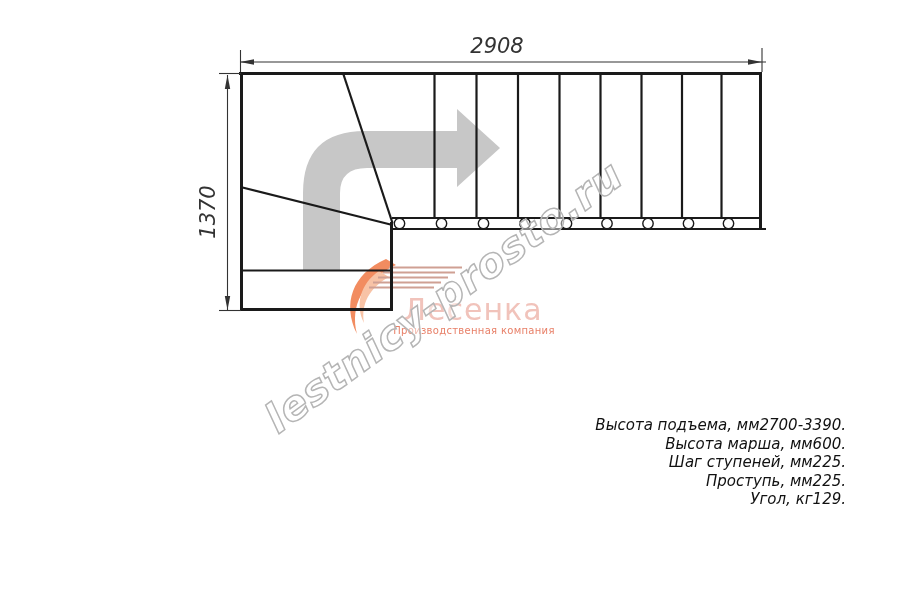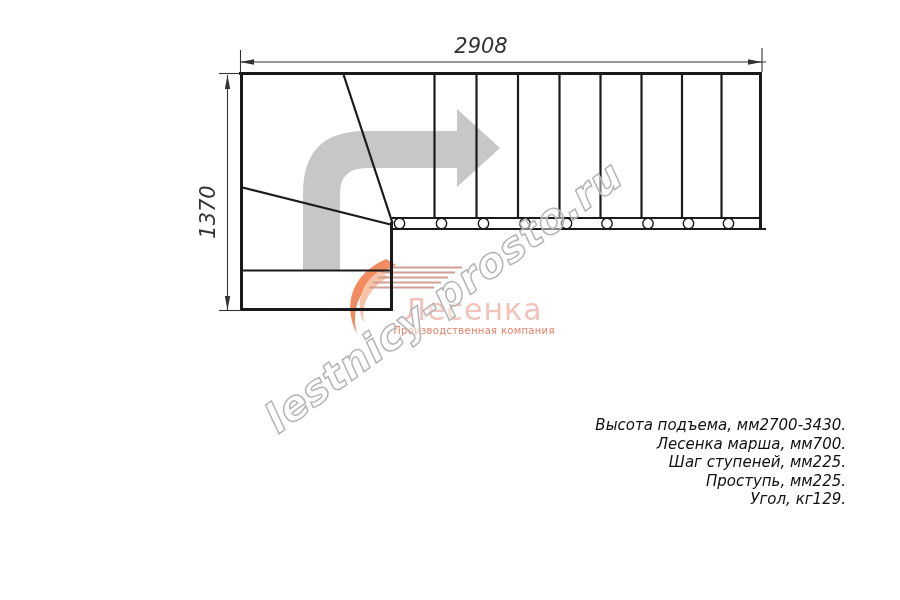--- a/index.html
+++ b/index.html
@@ -118,34 +118,34 @@
 
     <g>
       <line class="thin" x1="227.5" y1="75" x2="227.5" y2="310"></line>
       <line class="thin" x1="219" y1="73.5" x2="241" y2="73.5"></line>
       <line class="thin" x1="219" y1="310.5" x2="241" y2="310.5"></line>
       <polygon class="arrowhead" points="227.5,75 224.8,89 230.2,89"></polygon>
       <polygon class="arrowhead" points="227.5,310 224.8,296 230.2,296"></polygon>
     </g>
   </svg>
 
-  <div class="dim-text" style="left:481px;top:46px;">2908</div>
+  <div class="dim-text" style="left:497px;top:46px;">2908</div>
   <div class="dim-text vert" style="left:208px;top:212px;">1370</div>
 
   <div class="logo-name">Лесенка</div>
   <div class="logo-sub">Производственная компания</div>
 
   <div class="spec-table">
     <div class="spec-row">
       <span class="spec-label">Высота подъема, мм</span>
-      <span class="spec-value">2700-3430.</span>
+      <span class="spec-value">2700-3390.</span>
     </div>
     <div class="spec-row">
-      <span class="spec-label">Лесенка марша, мм</span>
-      <span class="spec-value">700.</span>
+      <span class="spec-label">Высота марша, мм</span>
+      <span class="spec-value">600.</span>
     </div>
     <div class="spec-row">
       <span class="spec-label">Шаг ступеней, мм</span>
       <span class="spec-value">225.</span>
     </div>
     <div class="spec-row">
       <span class="spec-label">Проступь, мм</span>
       <span class="spec-value">225.</span>
     </div>
     <div class="spec-row">

